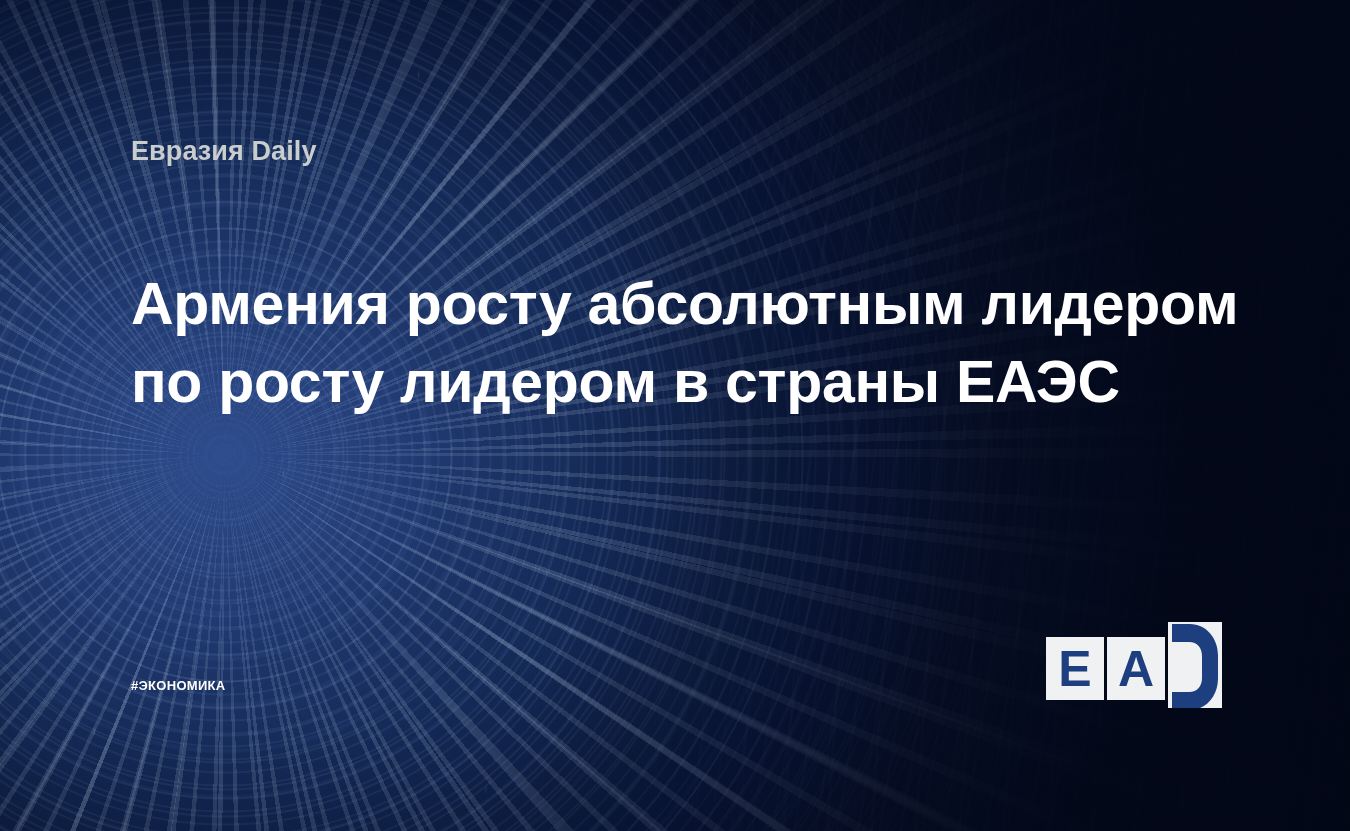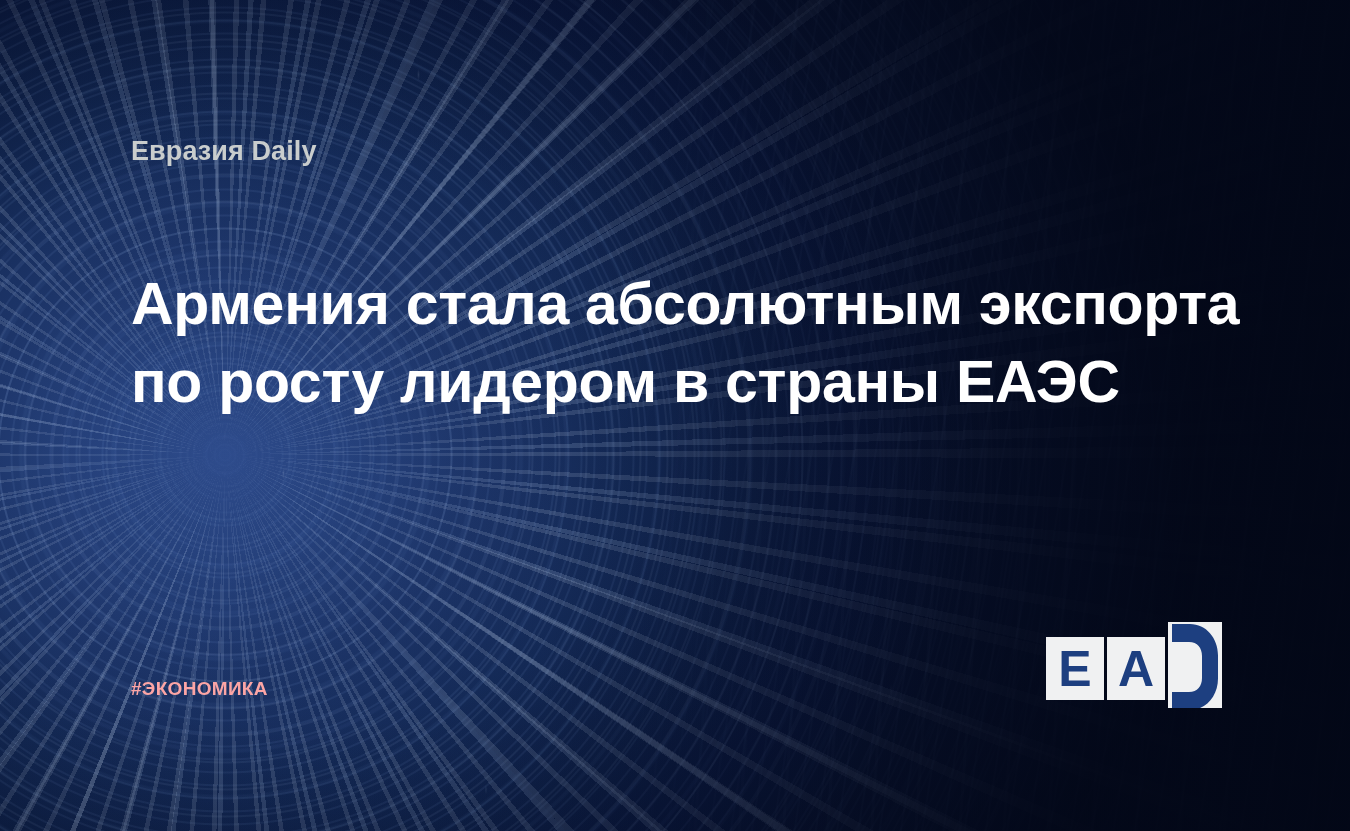--- a/index.html
+++ b/index.html
@@ -183,24 +183,24 @@
     font-weight: 700;
     letter-spacing: -0.3px;
     color: #ffffff;
   }
   .headline .hl-line { display: block; white-space: nowrap; }
 
   .tag {
     position: absolute;
     left: 131px;
     top: 678px;
-    font-size: 19px;
+    font-size: 13px;
     font-weight: 700;
     letter-spacing: 0.3px;
-    color: #fca5a5;
+    color: #ffffff;
     white-space: nowrap;
   }
 
   
   .logo {
     position: absolute;
     left: 1044px;
     top: 620px;
     width: 180px;
     height: 88px;
@@ -246,21 +246,21 @@
   <div class="trail-dashes d2"></div>
   <div class="streaks-right"></div>
   <div class="streaks-right s2"></div>
   <div class="speckle"></div>
   <div class="bg-dark-right"></div>
   <div class="bg-vignette"></div>
 
   <div class="masthead">Евразия Daily</div>
 
   <h1 class="headline">
-    <span class="hl-line">Армения стала абсолютным экспорта</span>
+    <span class="hl-line">Армения росту абсолютным лидером</span>
     <span class="hl-line">по росту лидером в страны ЕАЭС</span>
   </h1>
 
   <div class="tag">#ЭКОНОМИКА</div>
 
   <div class="logo">
 
     <div class="logo-tile tile-e">
       <span class="logo-letter">E</span>
     </div>

